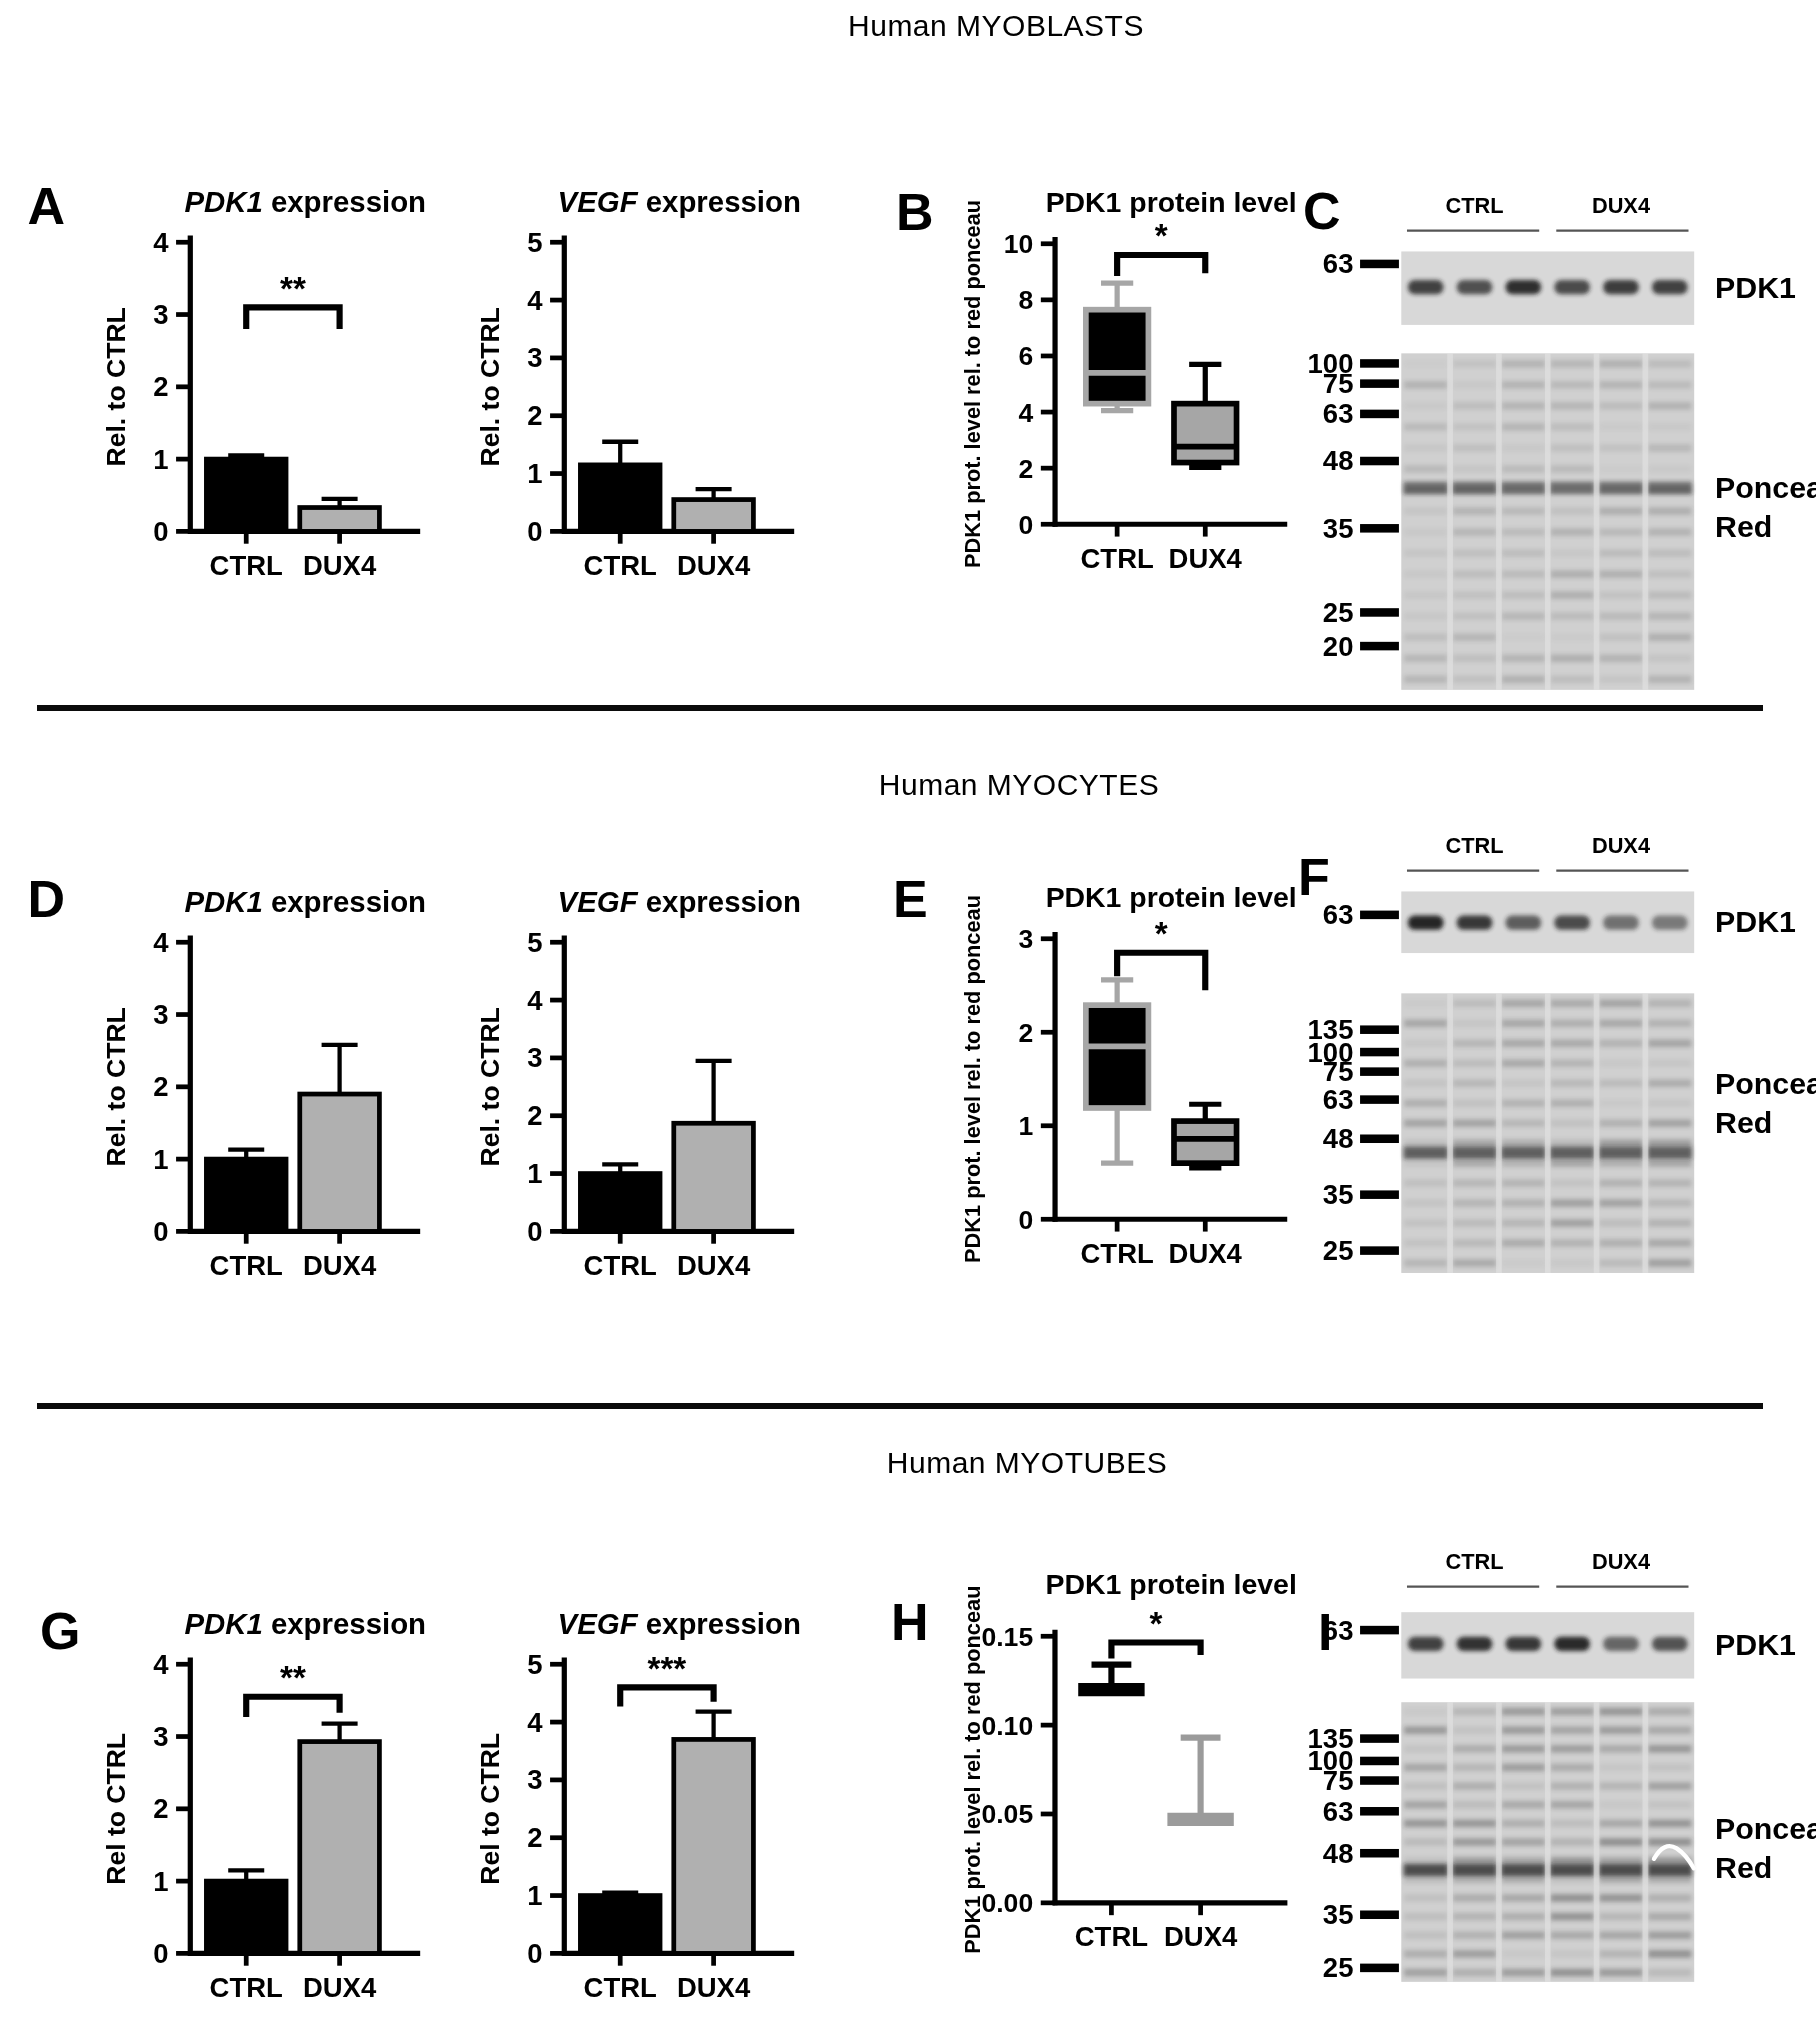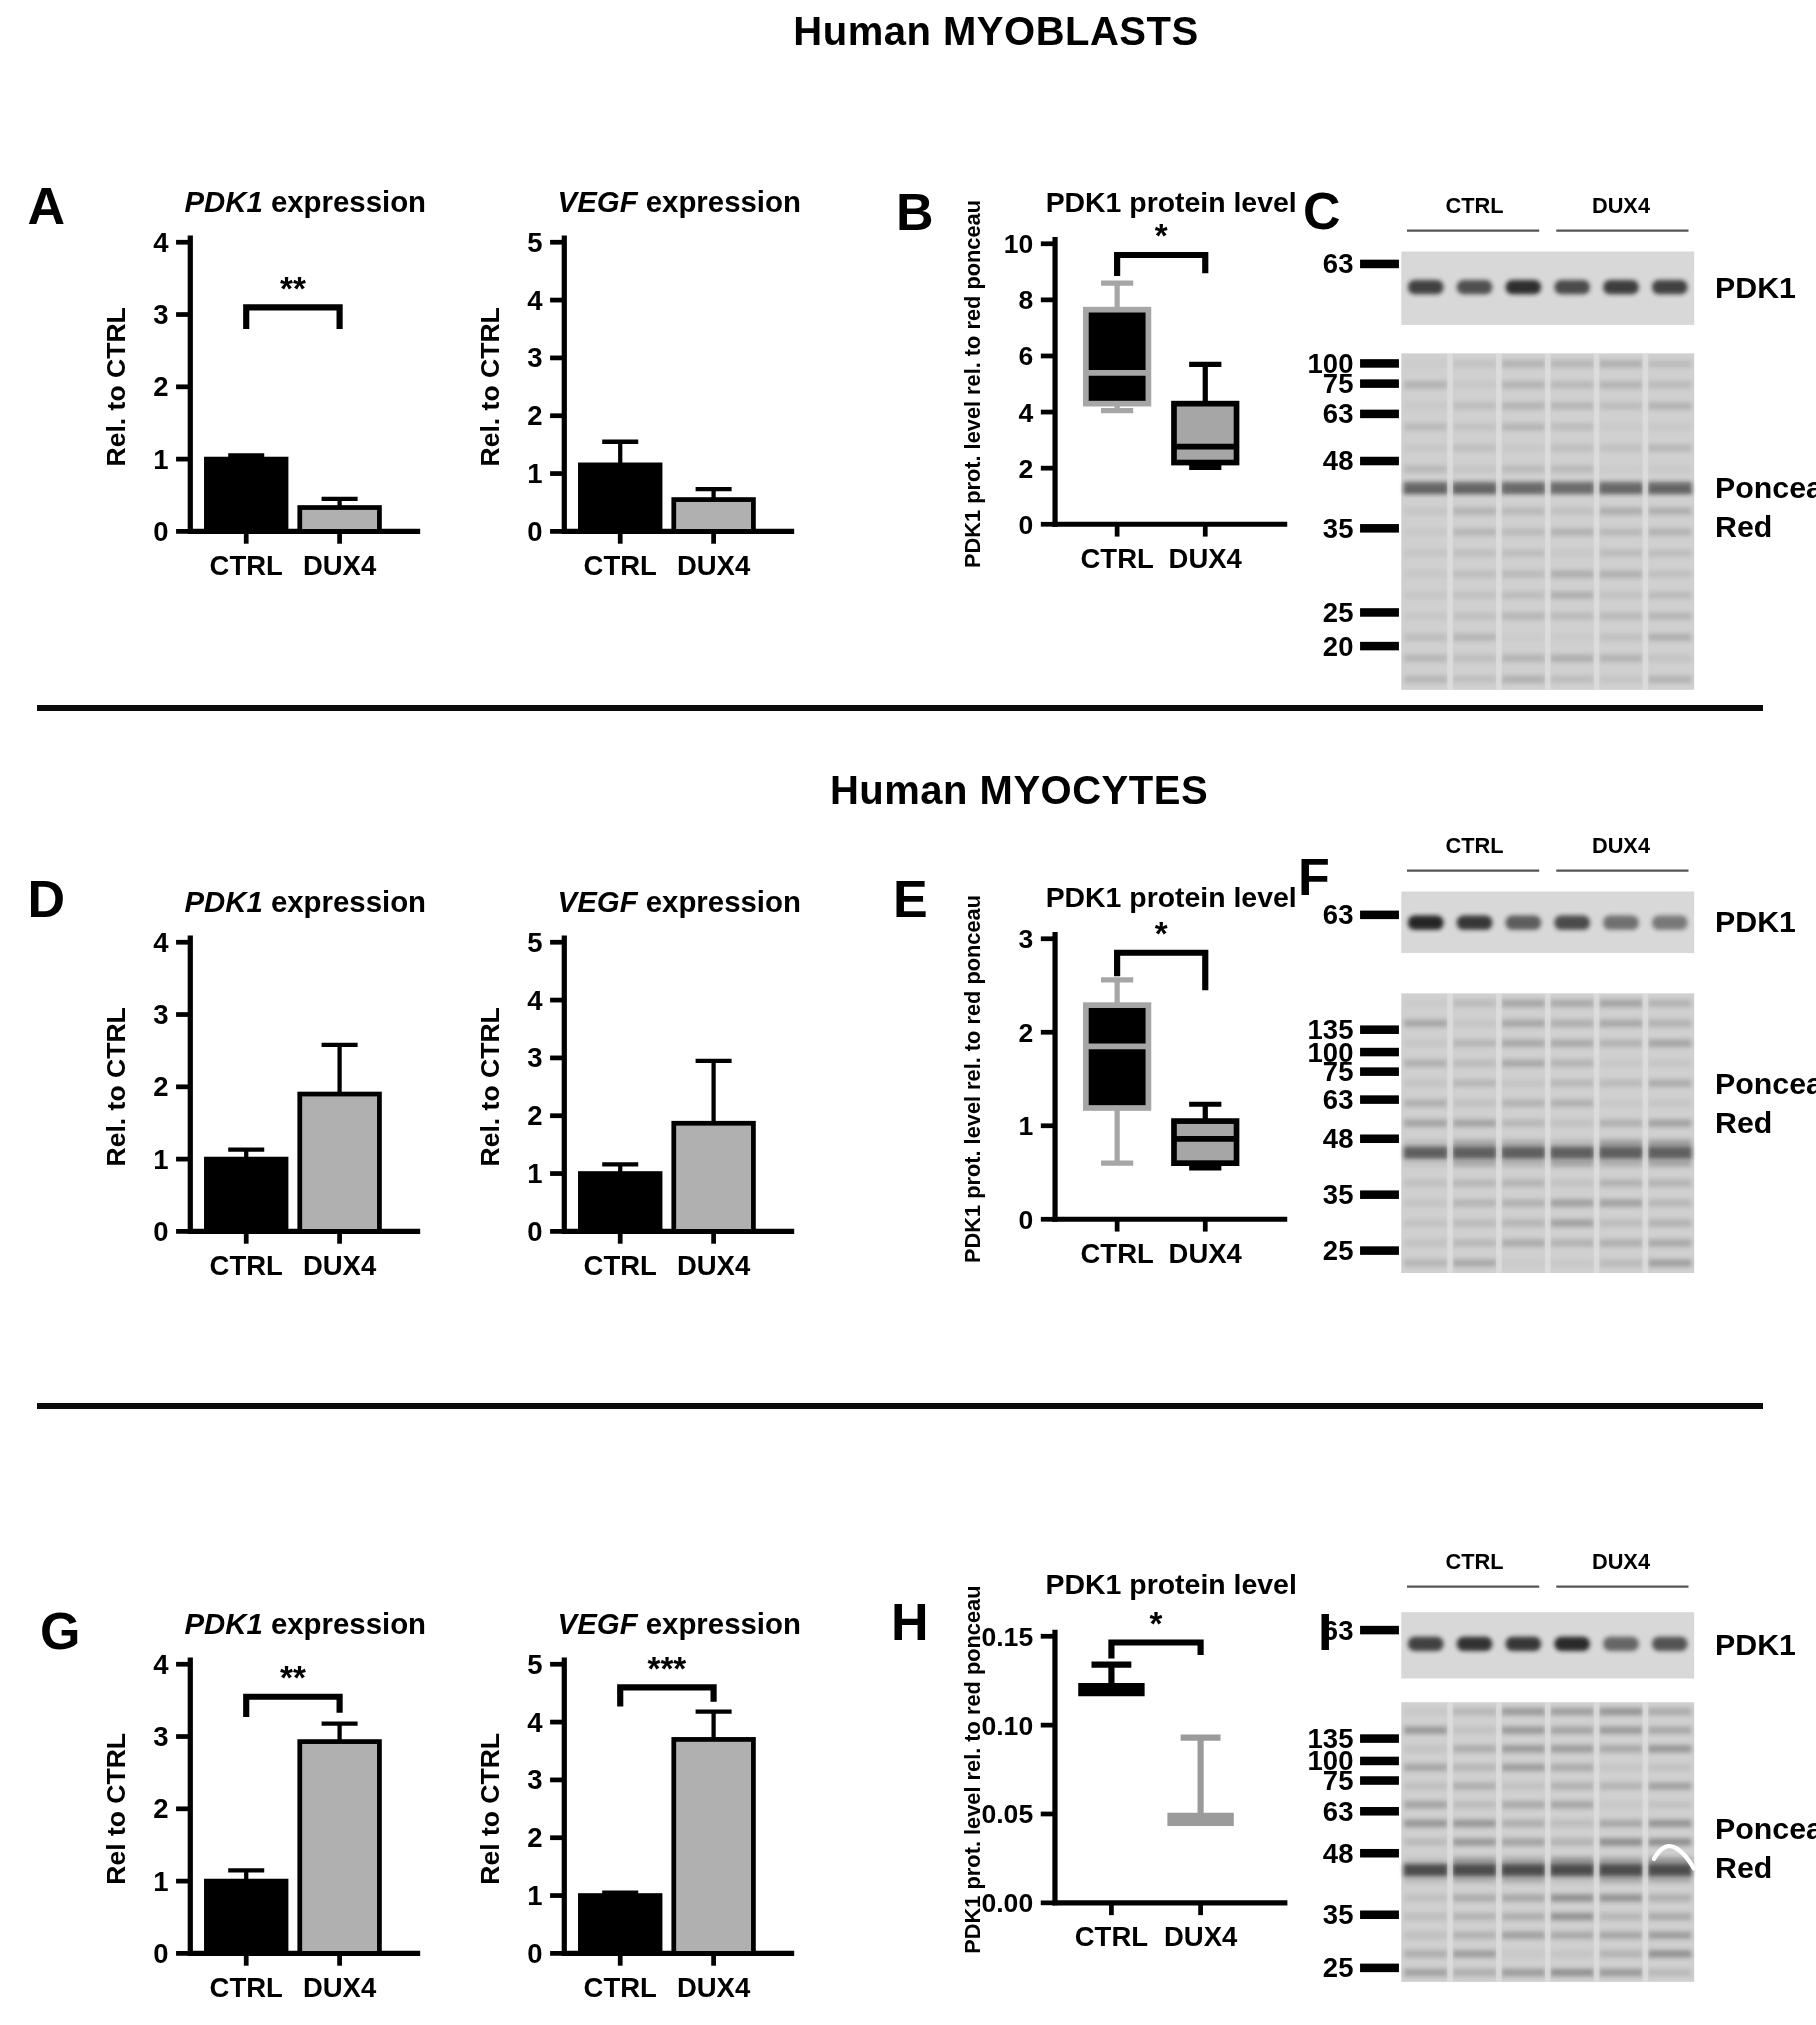--- a/index.html
+++ b/index.html
@@ -1,18 +1,18 @@
 <!DOCTYPE html>
 <html style="font-size:7.6px"><head>
 <meta charset="utf-8">
 <style>
   html,body{margin:0;padding:0;background:#ffffff;}
   body{width:1816px;height:2025px;font-family:"Liberation Sans",sans-serif;color:#000;}
   #figure{position:relative;width:1816px;height:2025px;background:#fff;overflow:hidden;}
-  .sec-title{position:absolute;transform:translateX(-50%);font-weight:bold;font-size:40px;letter-spacing:0.5px;white-space:nowrap;}
+  .sec-title{position:absolute;transform:translateX(-50%);font-weight:normal;font-size:30px;letter-spacing:0.5px;white-space:nowrap;}
   #title-1{left:996px;top:8.5px;}
   #title-2{left:1019px;top:768px;}
   #title-3{left:1027px;top:1446px;}
   .divider{position:absolute;left:37px;width:1726px;height:5.7px;background:#0b0b0b;}
   #divider-1{top:705px;}
   #divider-2{top:1403px;}
   .panel-letter{position:absolute;font-weight:bold;font-size:52px;line-height:1;}
   #letter-A{left:27.5px;top:180px;}
   #letter-B{left:896px;top:186px;}
   #letter-C{left:1303px;top:185px;}
@@ -35,20 +35,21 @@
   #chart-h{left:953px;top:1565px;} #blot-i{left:1252px;top:1541px;}
   svg text{font-family:"Liberation Sans",sans-serif;font-weight:bold;fill:#000;}
 </style>
 </head>
 <body>
 
 <div id="figure">
 
   <div class="sec-title" id="title-1">Human MYOBLASTS</div>
   <div class="sec-title" id="title-2">Human MYOCYTES</div>
+  <div class="sec-title" id="title-3">Human MYOTUBES</div>
 
   <div class="divider" id="divider-1"></div>
   <div class="divider" id="divider-2"></div>
 
   <div class="panel-letter" id="letter-A">A</div>
   <div class="panel-letter" id="letter-B">B</div>
   <div class="panel-letter" id="letter-C">C</div>
   <div class="panel-letter" id="letter-D">D</div>
   <div class="panel-letter" id="letter-E">E</div>
   <div class="panel-letter" id="letter-F">F</div>

